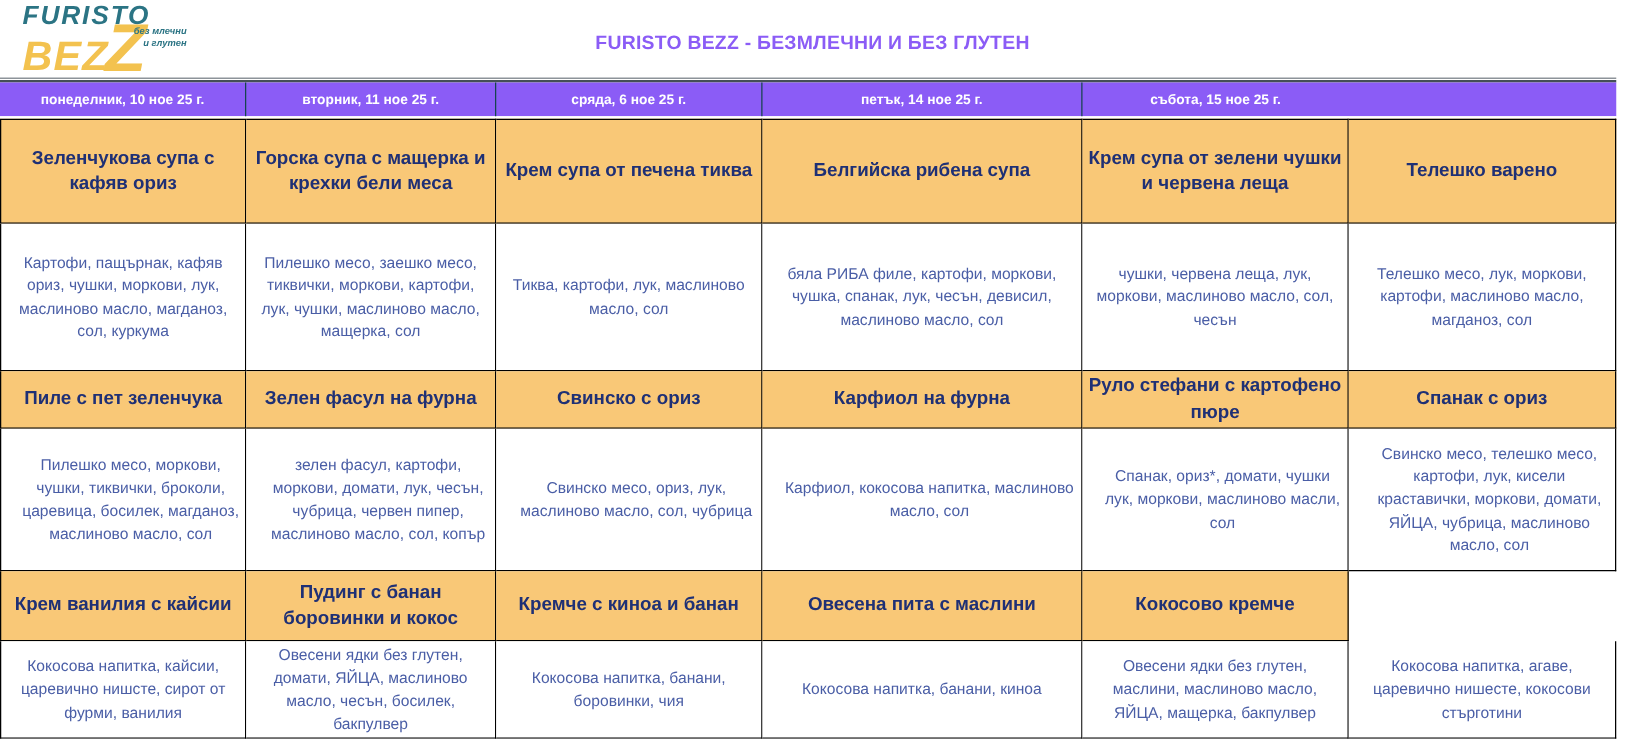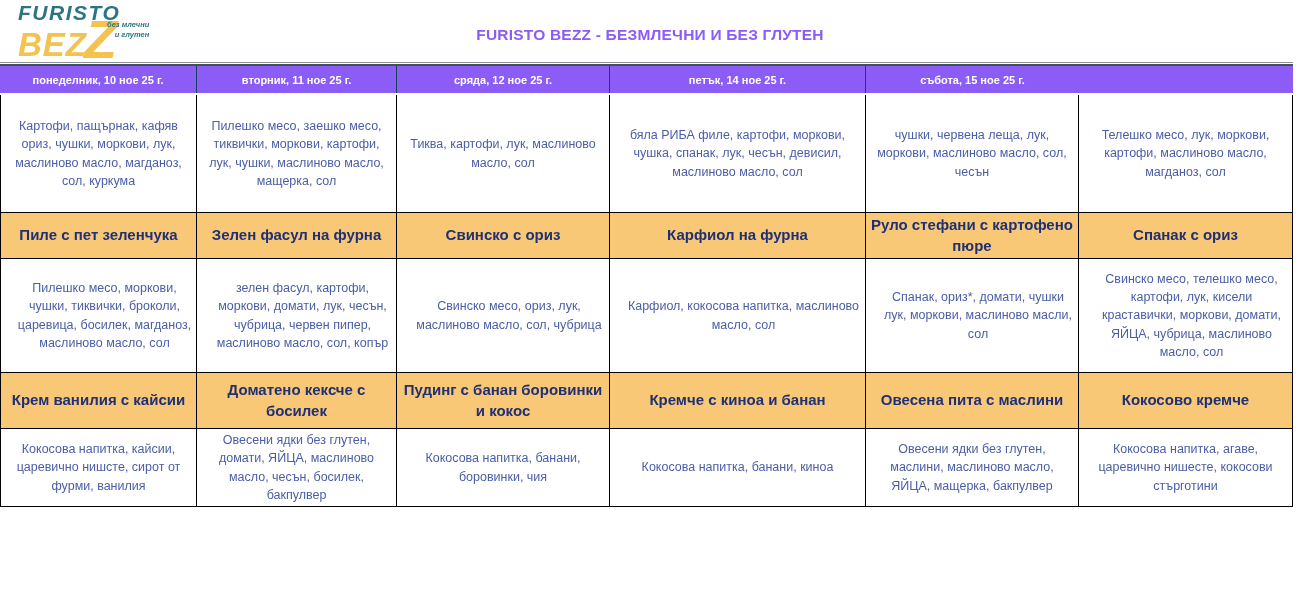--- a/index.html
+++ b/index.html
@@ -76,27 +76,35 @@
   <div class="page-title">FURISTO BEZZ - БЕЗМЛЕЧНИ И БЕЗ ГЛУТЕН</div>
 </div>
 
 <div class="divider"></div>
 
 <div class="menu">
 
   <div class="row hrow">
     <div class="hcell">понеделник, 10 ное 25 г.</div>
     <div class="hcell">вторник, 11 ное 25 г.</div>
-    <div class="hcell">сряда, 12 ное 25 г.</div>
+    <div class="hcell">сряда, 6 ное 25 г.</div>
     <div class="hcell">петък, 14 ное 25 г.</div>
     <div class="hcell">събота, 15 ное 25 г.</div>
   </div>
 
   <div class="gap"></div>
 
+  <div class="row r0">
+    <div class="cell dish">Зеленчукова супа с кафяв ориз</div>
+    <div class="cell dish">Горска супа с мащерка и крехки бели меса</div>
+    <div class="cell dish">Крем супа от печена тиква</div>
+    <div class="cell dish">Белгийска рибена супа</div>
+    <div class="cell dish">Крем супа от зелени чушки и червена леща</div>
+    <div class="cell dish">Телешко варено</div>
+  </div>
 
   <div class="row r1">
     <div class="cell ing">Картофи, пащърнак, кафяв ориз, чушки, моркови, лук, маслиново масло, магданоз, сол, куркума</div>
     <div class="cell ing">Пилешко месо, заешко месо, тиквички, моркови, картофи, лук, чушки, маслиново масло, мащерка, сол</div>
     <div class="cell ing">Тиква, картофи, лук, маслиново масло, сол</div>
     <div class="cell ing">бяла РИБА филе, картофи, моркови, чушка, спанак, лук, чесън, девисил, маслиново масло, сол</div>
     <div class="cell ing">чушки, червена леща, лук, моркови, маслиново  масло, сол, чесън</div>
     <div class="cell ing">Телешко месо, лук, моркови, картофи,  маслиново масло, магданоз, сол</div>
   </div>
 
@@ -113,21 +121,20 @@
     <div class="cell ing">Пилешко месо, моркови, чушки, тиквички, броколи, царевица, босилек, магданоз,  маслиново масло, сол</div>
     <div class="cell ing">зелен фасул, картофи, моркови, домати, лук, чесън, чубрица, червен пипер, маслиново масло, сол, копър</div>
     <div class="cell ing">Свинско месо, ориз, лук, маслиново масло, сол, чубрица</div>
     <div class="cell ing">Карфиол, кокосова напитка, маслиново масло, сол</div>
     <div class="cell ing">Спанак, ориз*, домати, чушки лук, моркови, маслиново масли, сол</div>
     <div class="cell ing">Свинско месо, телешко месо, картофи, лук, кисели краставички, моркови, домати, ЯЙЦА, чубрица,  маслиново масло,  сол</div>
   </div>
 
   <div class="row r4">
     <div class="cell dish">Крем ванилия с кайсии</div>
-    <div class="cell dish">Доматено кексче с босилек</div>
     <div class="cell dish">Пудинг с банан боровинки и кокос</div>
     <div class="cell dish">Кремче с киноа и банан</div>
     <div class="cell dish">Овесена пита с маслини</div>
     <div class="cell dish">Кокосово кремче</div>
   </div>
 
   <div class="row r5">
     <div class="cell ing">Кокосова напитка, кайсии, царевично нишсте, сирот от фурми, ванилия</div>
     <div class="cell ing">Овесени ядки без глутен, домати, ЯЙЦА, маслиново масло, чесън,  босилек, бакпулвер</div>
     <div class="cell ing">Кокосова напитка, банани, боровинки, чия</div>

